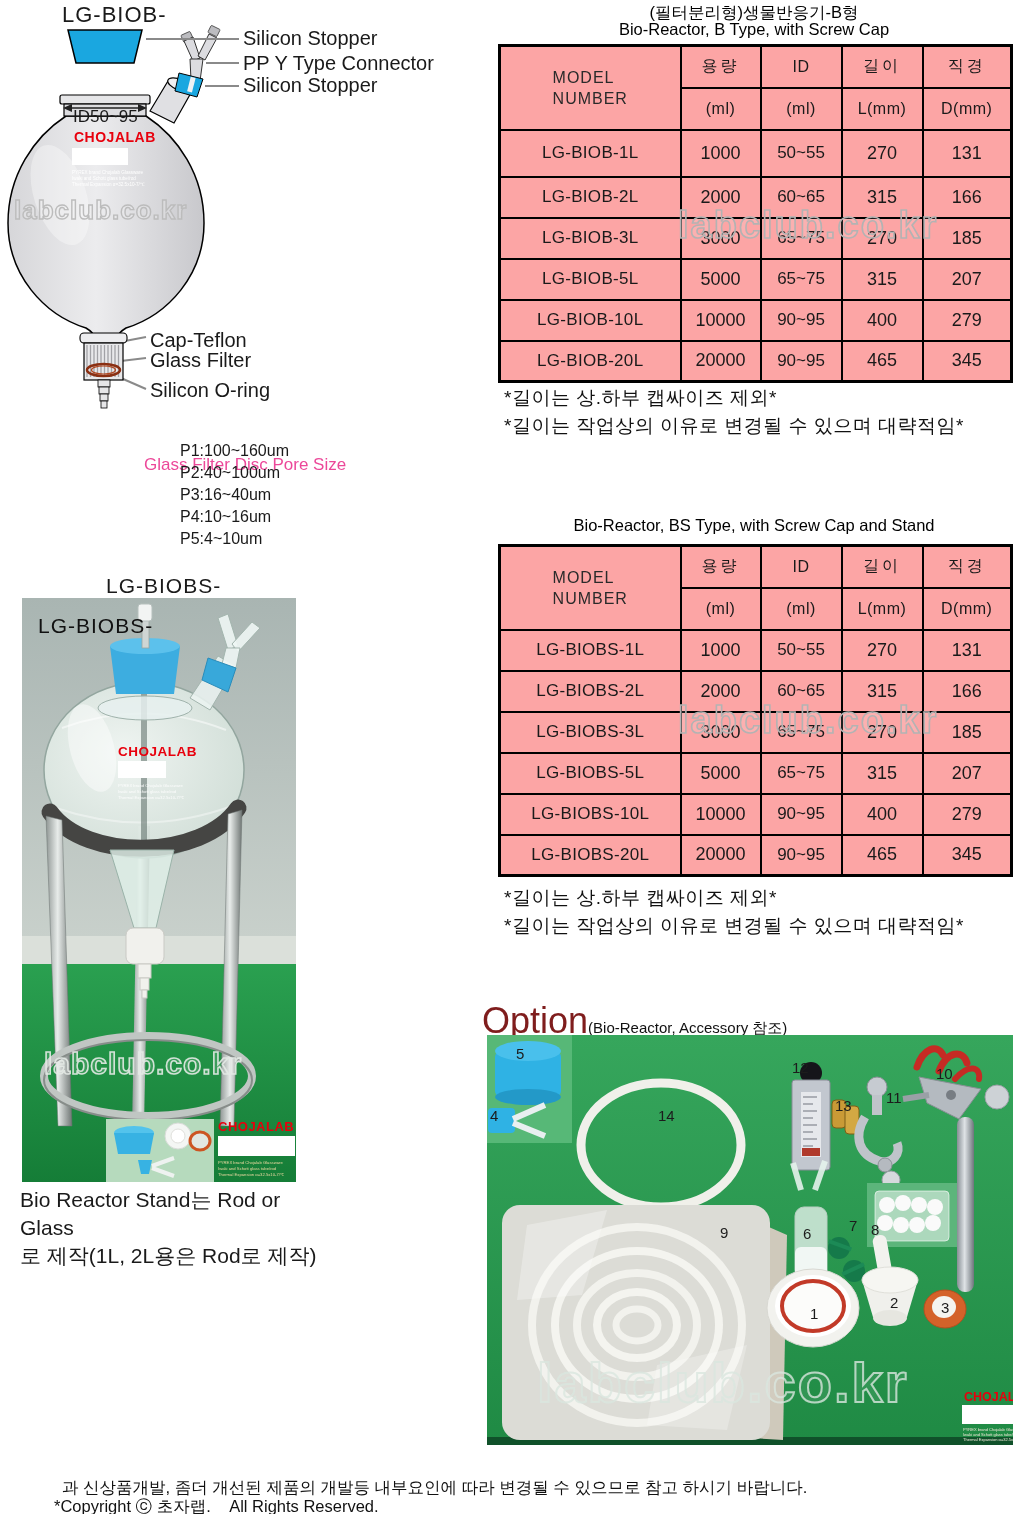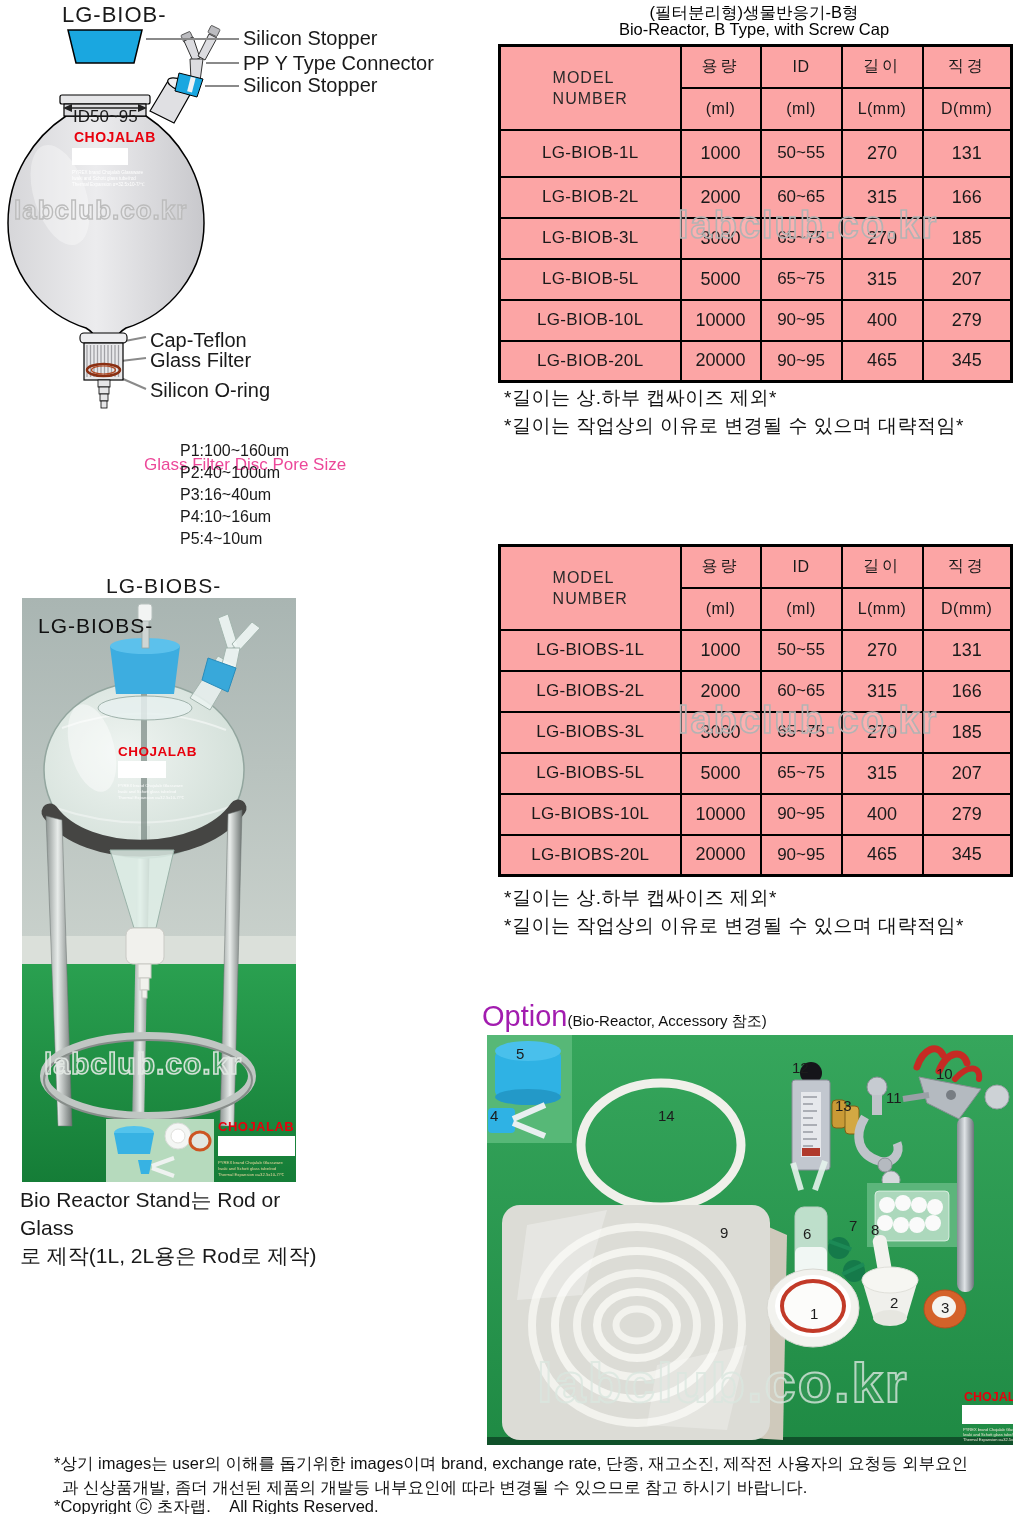--- a/index.html
+++ b/index.html
@@ -18,21 +18,21 @@
   .model-head{display:inline-block;text-align:left;font-size:16px;letter-spacing:1px;line-height:21px;color:#2a2a2a;}
   .th-k{font-size:16px;letter-spacing:3px;}
   .th-u{font-size:16px;letter-spacing:0.5px;}
   .td-model{font-size:17px;letter-spacing:0.3px;}
   .td-val{font-size:18px;}
   .td-id{font-size:17px;}
   .note{font-size:19px;color:#111;letter-spacing:0.5px;white-space:nowrap;}
   .photo-cap{font-size:21px;color:#1a1a1a;letter-spacing:1px;white-space:nowrap;}
   .photo-overlay-label{font-size:21px;color:#111;letter-spacing:1px;white-space:nowrap;}
   .stand-cap{font-size:21px;color:#1a1a1a;line-height:28px;}
-  .opt-main{font-size:29px;color:#a21caf;}
+  .opt-main{font-size:36px;color:#7f1d1d;}
   .opt-sub{font-size:15px;color:#111;}
   .footer-line{font-size:16.5px;color:#111;white-space:pre;}
   svg text{font-family:"Liberation Sans",sans-serif;}
 </style>
 </head>
 <body>
 
 <div id="page">
 
   <div class="abs dtitle" style="left:62px;top:2px">LG-BIOB-</div>
@@ -204,20 +204,21 @@
   </tbody>
     </table>
 
   <svg class="abs" style="left:676px;top:200px" width="345" height="52">
     <text x="2" y="38" font-size="38" font-weight="bold" letter-spacing="2" fill="rgba(255,255,255,0.12)" stroke="#b3b3b3" stroke-width="1.6">labclub.co.kr</text>
   </svg>
 
   <div class="abs note" style="left:504px;top:385px">*길이는 상.하부 캡싸이즈 제외*</div>
   <div class="abs note" style="left:504px;top:413px">*길이는 작업상의 이유로 변경될 수 있으며 대략적임*</div>
 
+  <div class="abs tbl-title" style="left:498px;top:516px">Bio-Reactor, BS Type, with Screw Cap and Stand</div>
 
   <table class="spec-table abs" style="left:498px;top:544px;width:512px">
     <colgroup>
         <col style="width:181px">
         <col style="width:80px">
         <col style="width:81px">
         <col style="width:81px">
         <col style="width:89px">
       </colgroup>
     <tbody>
@@ -537,17 +538,16 @@
     <rect x="475" y="370" width="51" height="19" fill="#ffffff"></rect>
     <text x="476" y="396" font-size="4" fill="#f0e8d8">PYREX brand Chojalab Glassware</text>
     <text x="476" y="401" font-size="4" fill="#f0e8d8">Iwaki and Schott glass tube/rod</text>
     <text x="476" y="406" font-size="4" fill="#f0e8d8">Thermal Expansion α=32.5x10-7/℃</text>
   </svg>
 
   <svg class="abs" style="left:535px;top:1346px" width="445" height="72">
     <text x="2" y="56" font-size="56" font-weight="bold" letter-spacing="2" fill="rgba(255,255,255,0.07)" stroke="rgba(218,230,222,0.8)" stroke-width="2">labclub.co.kr</text>
   </svg>
 
-  <div class="abs footer-line" style="left:54px;top:1453px">*상기 images는 user의 이해를 돕기위한 images이며 brand, exchange rate, 단종, 재고소진, 제작전 사용자의 요청등 외부요인</div>
   <div class="abs footer-line" style="left:62px;top:1477px">과 신상품개발, 좀더 개선된 제품의 개발등 내부요인에 따라 변경될 수 있으므로 참고 하시기 바랍니다.</div>
   <div class="abs footer-line" style="left:54px;top:1496px">*Copyright ⓒ 초자랩.    All Rights Reserved.</div>
 
 </div>
 
 </body></html>

